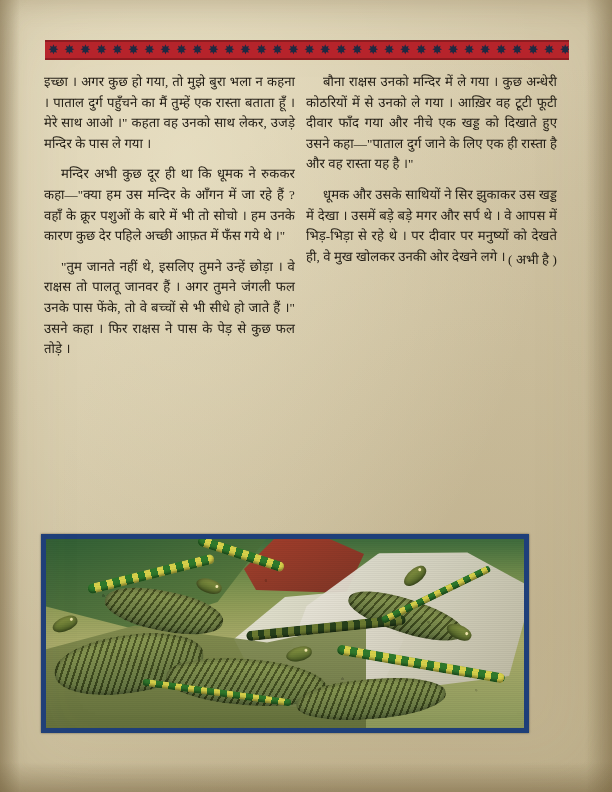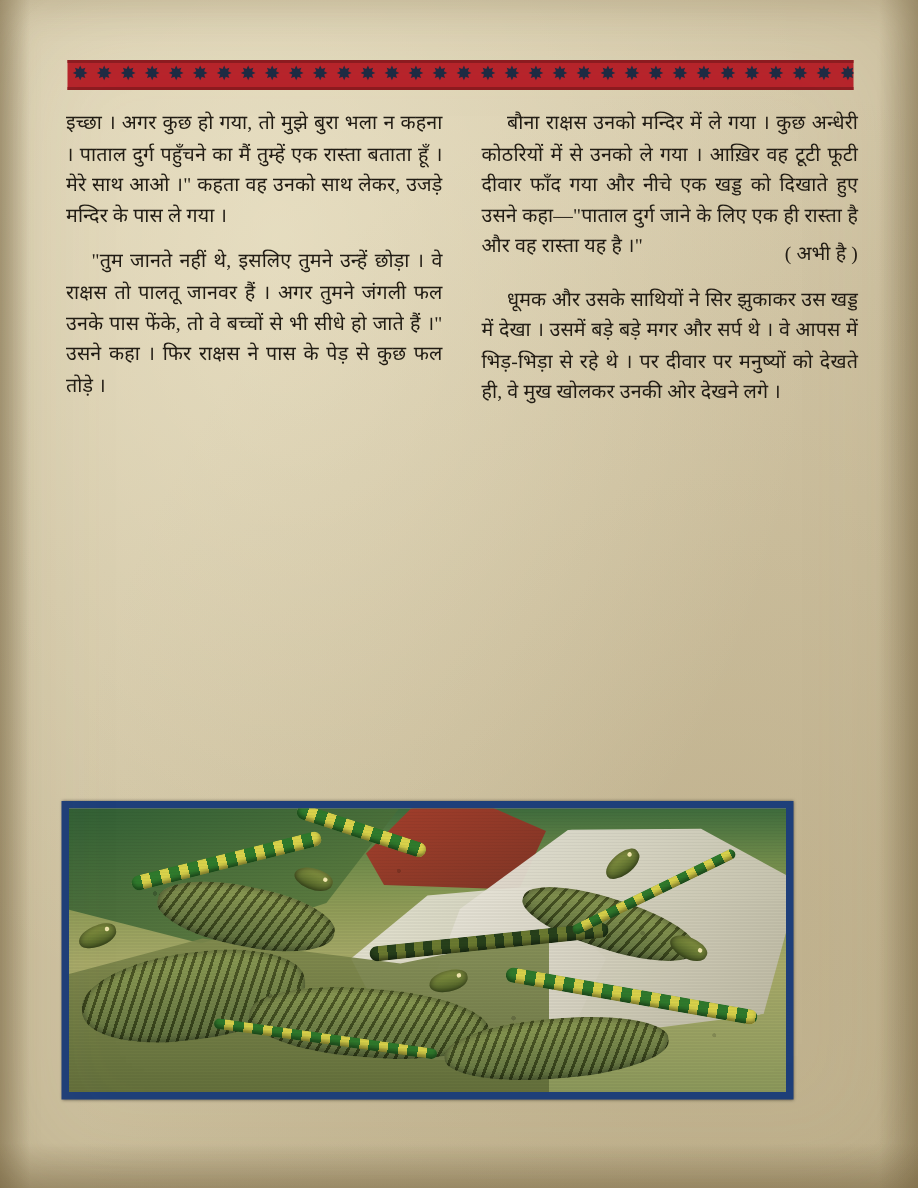--- a/index.html
+++ b/index.html
@@ -78,21 +78,21 @@
     text-indent: 3px;
   }
 
   
   .columns {
     position: absolute;
     left: 44px;
     top: 72px;
     width: 528px;
     display: flex;
-    gap: 26px;
+    gap: 11px;
   }
   .col {
     width: 251px;
   }
   .para {
     margin: 0 0 10px 0;
     font-family: "Liberation Serif", serif;
     font-size: 13.1px;
     line-height: 20.6px;
     color: #211c14;
@@ -237,27 +237,28 @@
   <div class="edge-bottom"></div>
 
   <div class="ornament">
     <div class="stars">✸✸✸✸✸✸✸✸✸✸✸✸✸✸✸✸✸✸✸✸✸✸✸✸✸✸✸✸✸✸✸✸✸✸✸✸✸✸✸✸✸✸✸✸✸✸✸✸✸✸✸✸✸✸✸✸✸✸✸✸✸✸✸✸✸✸✸✸</div>
   </div>
 
   <div class="columns">
 
     <div class="col">
       <p class="para">इच्छा । अगर कुछ हो गया, तो मुझे बुरा भला न कहना । पाताल दुर्ग पहुँचने का मैं तुम्हें एक रास्ता बताता हूँ । मेरे साथ आओ ।" कहता वह उनको साथ लेकर, उजड़े मन्दिर के पास ले गया ।</p>
+      <p class="para indent">मन्दिर अभी कुछ दूर ही था कि धूमक ने रुककर कहा—"क्या हम उस मन्दिर के आँगन में जा रहे हैं ? वहाँ के क्रूर पशुओं के बारे में भी तो सोचो । हम उनके कारण कुछ देर पहिले अच्छी आफ़त में फँस गये थे ।"</p>
       <p class="para indent">"तुम जानते नहीं थे, इसलिए तुमने उन्हें छोड़ा । वे राक्षस तो पालतू जानवर हैं । अगर तुमने जंगली फल उनके पास फेंके, तो वे बच्चों से भी सीधे हो जाते हैं ।" उसने कहा । फिर राक्षस ने पास के पेड़ से कुछ फल तोड़े ।</p>
     </div>
 
     <div class="col">
       <p class="para indent">बौना राक्षस उनको मन्दिर में ले गया । कुछ अन्धेरी कोठरियों में से उनको ले गया । आख़िर वह टूटी फूटी दीवार फाँद गया और नीचे एक खड्ड को दिखाते हुए उसने कहा—"पाताल दुर्ग जाने के लिए एक ही रास्ता है और वह रास्ता यह है ।"</p>
+      <p class="para indent tight">धूमक और उसके साथियों ने सिर झुकाकर उस खड्ड में देखा । उसमें बड़े बड़े मगर और सर्प थे । वे आपस में भिड़-भिड़ा से रहे थे । पर दीवार पर मनुष्यों को देखते ही, वे मुख खोलकर उनकी ओर देखने लगे ।</p>
       <p class="para" style="text-align:right;margin-top:-26px;">( अभी है )</p>
-      <p class="para indent tight">धूमक और उसके साथियों ने सिर झुकाकर उस खड्ड में देखा । उसमें बड़े बड़े मगर और सर्प थे । वे आपस में भिड़-भिड़ा से रहे थे । पर दीवार पर मनुष्यों को देखते ही, वे मुख खोलकर उनकी ओर देखने लगे ।</p>
     </div>
 
   </div>
 
   <div class="illo-frame">
     <div class="illo">
       <div class="sky"></div>
       <div class="greenrock"></div>
       <div class="redrock"></div>
       <div class="whiterock"></div>

